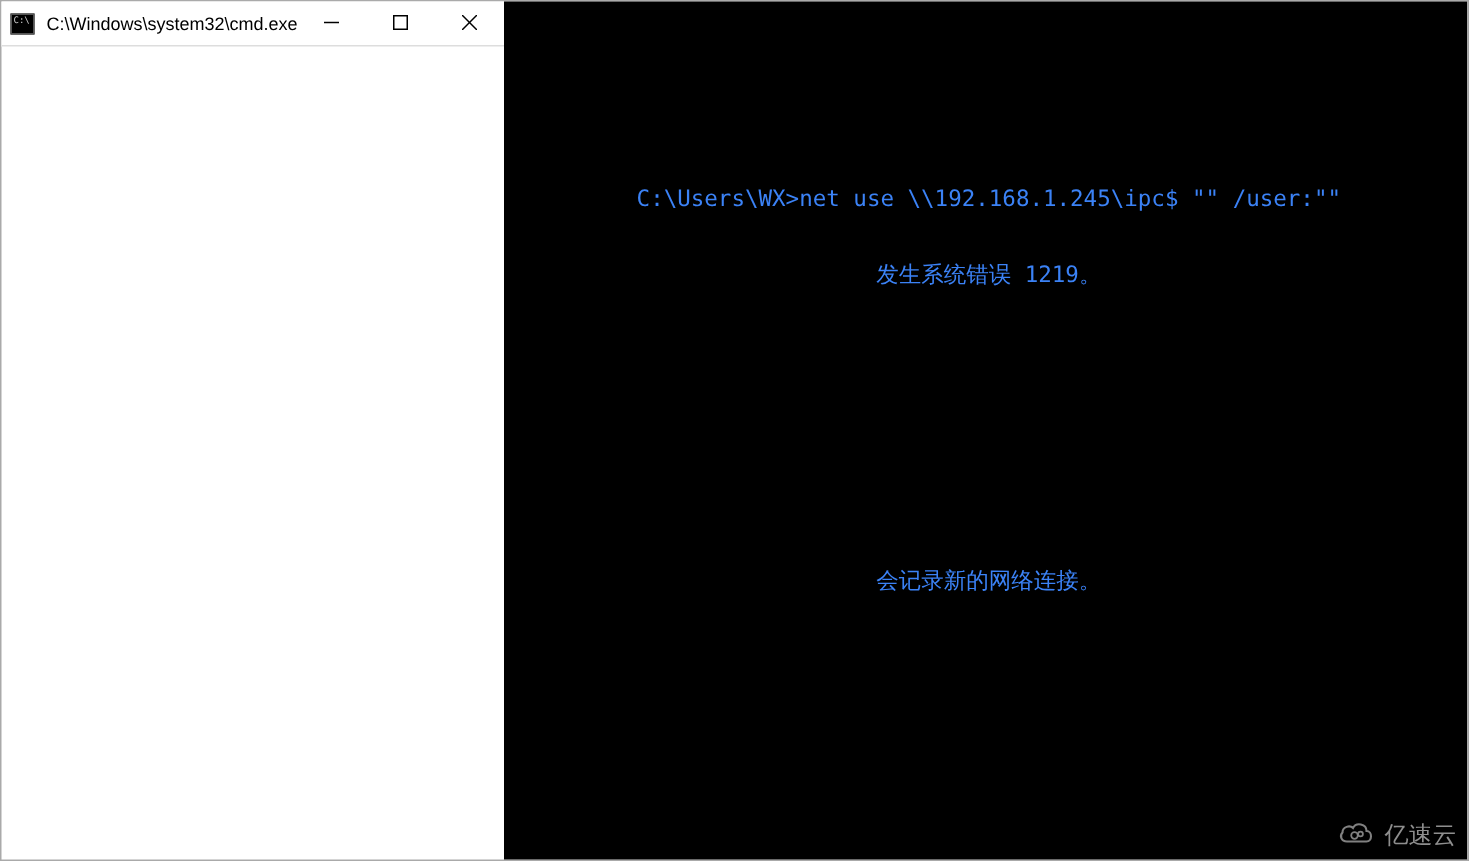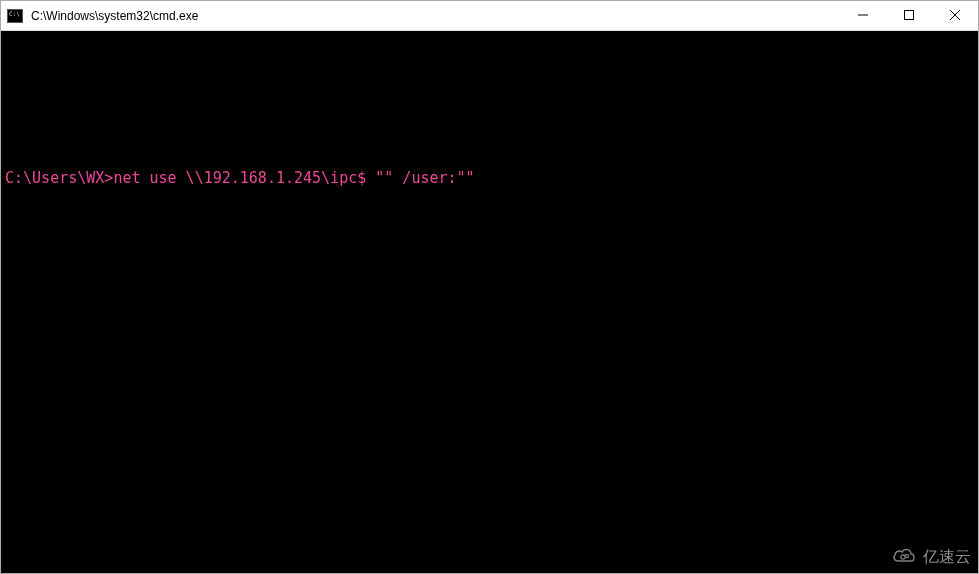--- a/index.html
+++ b/index.html
@@ -9,21 +9,21 @@
       background: #fff;
       font-family: "Consolas", "Courier New", monospace;
       overflow: hidden;
       position: relative;
     }
     .window {
       width: 979px;
       height: 574px;
       border: 1px solid #aaa;
       display: flex;
-      flex-direction: column;
+      flex-direction: row;
       background: #fff;
     }
     .titlebar {
       height: 30px;
       background: #fff;
       display: flex;
       align-items: center;
       border-bottom: 1px solid #ddd;
     }
     .titlebar .icon-slot {
@@ -68,28 +68,29 @@
       align-items: center;
       justify-content: center;
       font-family: "Segoe UI", sans-serif;
       font-size: 12px;
       color: #000;
     }
     .win-btn svg { display: block; }
     .terminal {
       flex: 1;
       background: #000;
-      color: #ec4899;
+      color: #3b82f6;
       font-size: 15px;
       line-height: 17px;
-      padding: 20px 0 0 4px;
+      padding: 4px 0 0 4px;
       white-space: pre;
       font-family: "NSimSun", "SimSun", "Consolas", monospace;
       overflow: hidden;
       letter-spacing: 0px;
+      text-align: center;
     }
     .terminal .block { margin-bottom: 17px; }
     .terminal .line { white-space: pre; }
     .watermark {
       position: absolute;
       right: 8px;
       bottom: 6px;
       display: flex;
       gap: 6px;
       font-family: "Microsoft YaHei", sans-serif;
@@ -130,23 +131,25 @@
             <line x1="10" y1="0" x2="0" y2="10" stroke="#000" stroke-width="1"></line>
           </svg>
       </div>
     </div>
   </div>
 
   <div class="terminal">
     <div class="line"> </div>
     <div class="block">
       <div class="line"><span>C:\Users\WX&gt;</span><span>net use \\192.168.1.245\ipc$ "" /user:""</span></div>
+      <div class="line">发生系统错误 1219。</div>
     </div>
     <div class="line"> </div>
     <div class="line"> </div>
+    <div class="line">会记录新的网络连接。</div>
     <div class="line"> </div>
     
     
     
     
     
     
     
     
     

